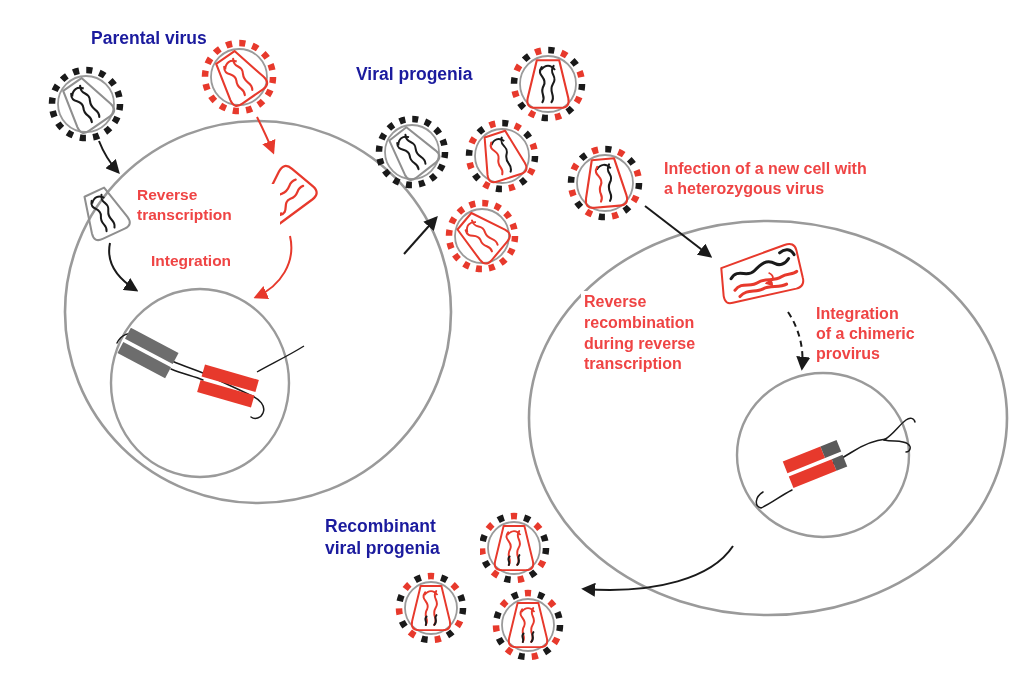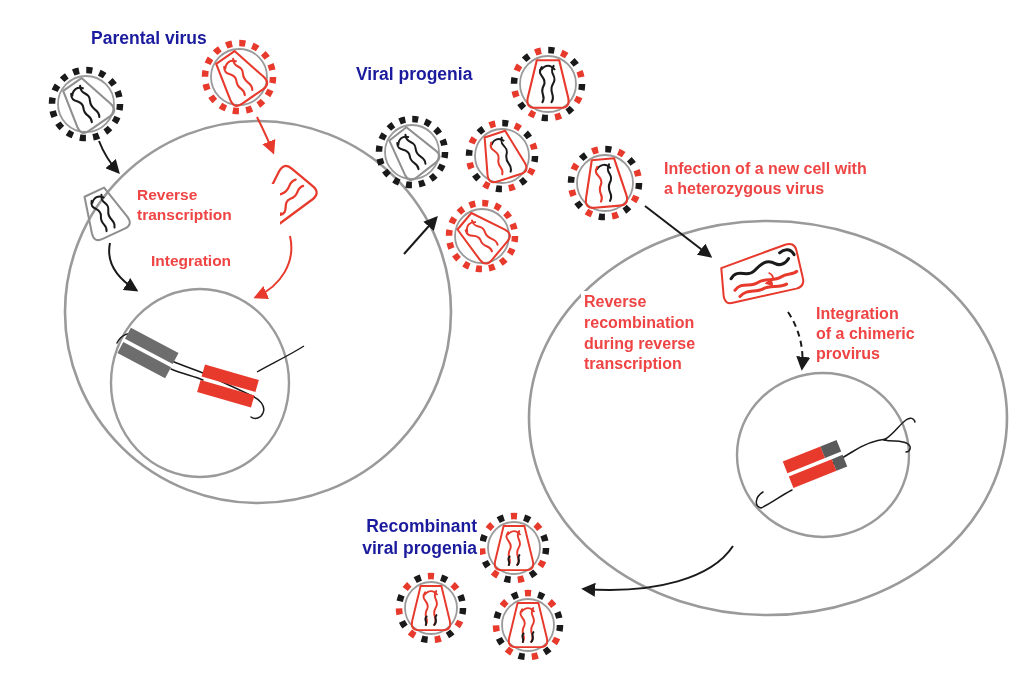--- a/index.html
+++ b/index.html
@@ -15,21 +15,21 @@
   }
   .navy{color:#1b1b9e;font-size:17.5px;line-height:1.26;}
   .lbl-parental{left:68px;top:26px;margin-left:20px;}
   .lbl-viral-progenia{left:353px;top:62px;}
   .lbl-reverse{left:134px;top:184px;width:140px;text-align:left;}
   .lbl-integration{left:148px;top:250px;}
   .lbl-expression{left:303px;top:255px;line-height:1.34;}
   .lbl-infection{left:661px;top:158px;font-size:16px;line-height:1.24;}
   .lbl-genetic{left:581px;top:291px;font-size:16px;line-height:1.3;}
   .lbl-chimeric{left:813px;top:303px;font-size:16px;line-height:1.26;}
-  .lbl-recombinant{left:322px;top:514px;width:152px;text-align:right;}
+  .lbl-recombinant{left:322px;top:514px;width:152px;text-align:left;}
 </style>
 </head>
 <body>
 
 <div id="stage">
   <svg id="diagram" width="1027" height="685" viewBox="0 0 1027 685">
       <defs>
         <marker id="ah-black" viewBox="0 0 10 10" refX="8" refY="5" markerWidth="7" markerHeight="7" orient="auto">
           <path d="M0,0 L10,5 L0,10 Z" fill="#1a1a1a"></path>
         </marker>

